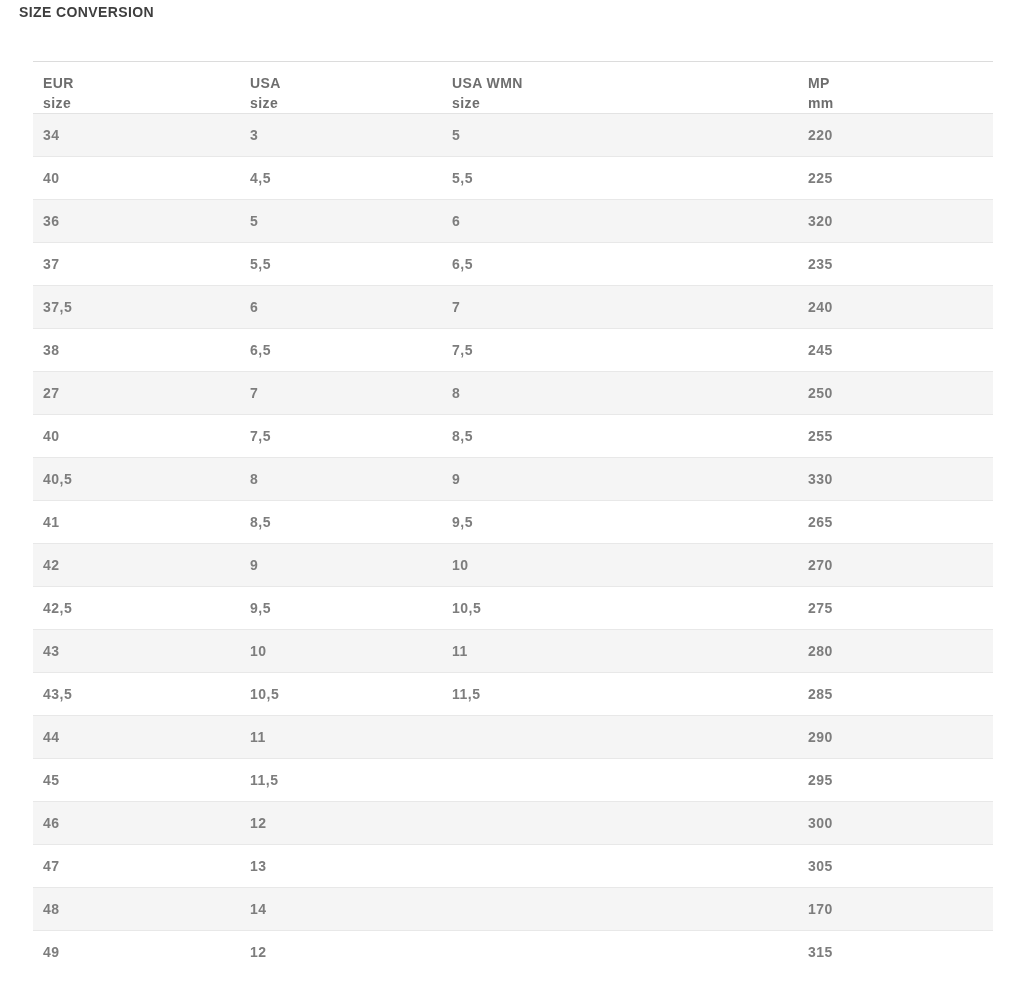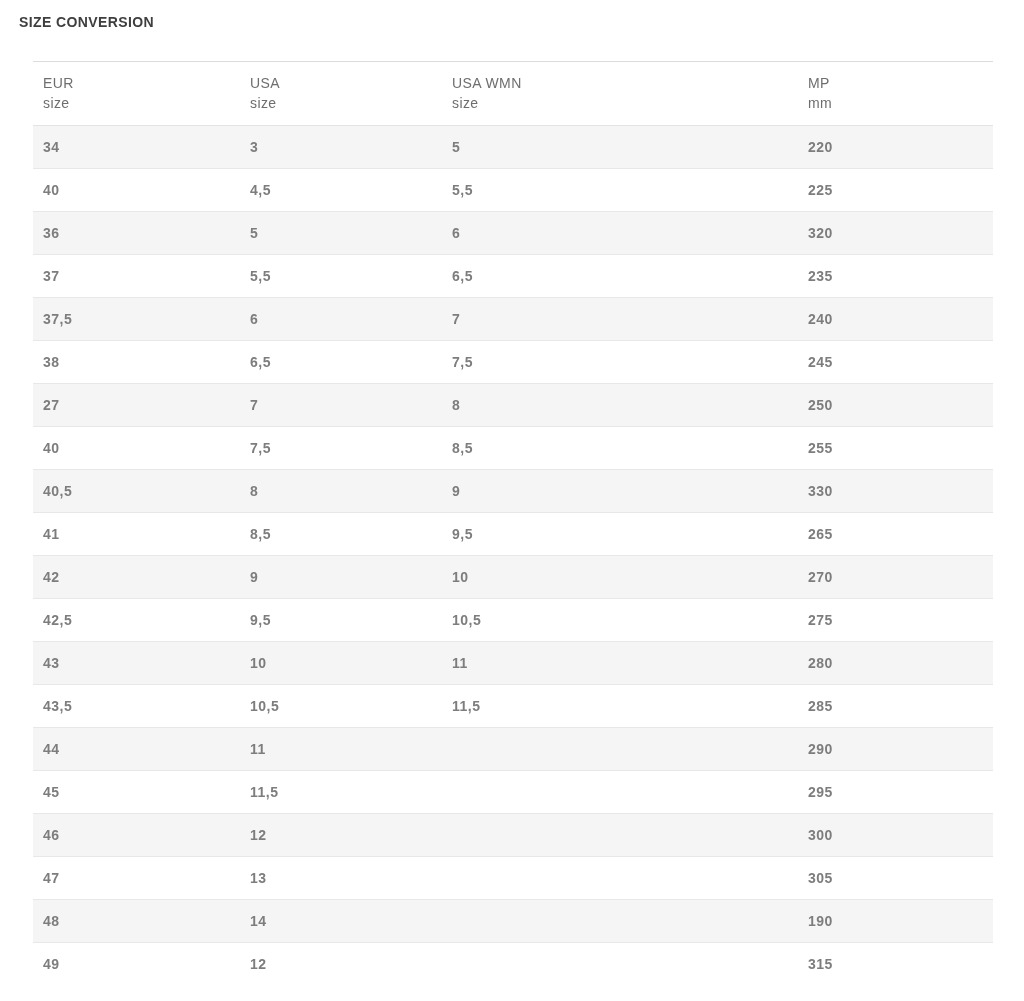--- a/index.html
+++ b/index.html
@@ -10,21 +10,21 @@
     width: 1024px;
     height: 1001px;
     position: relative;
     background: #ffffff;
     overflow: hidden;
     font-family: "Liberation Sans", sans-serif;
   }
   .page-title {
     position: absolute;
     left: 19px;
-    top: 14px;
+    top: 4px;
     margin: 0;
     font-size: 14px;
     font-weight: 700;
     letter-spacing: 0.4px;
     color: #3e3e3e;
   }
   .conv-table {
     position: absolute;
     left: 33px;
     top: 61px;
@@ -34,23 +34,23 @@
   }
   .conv-table col.c1 { width: 207px; }
   .conv-table col.c2 { width: 202px; }
   .conv-table col.c3 { width: 356px; }
   .conv-table col.c4 { width: 195px; }
   .conv-table thead th {
     border-top: 1px solid #dcdcdc;
     border-bottom: 1px solid #e3e3e3;
     text-align: left;
     vertical-align: top;
-    padding: 11px 10px 12px 10px;
+    padding: 11px 10px 0 10px;
     font-size: 14px;
-    font-weight: 400;
+    font-weight: 700;
     letter-spacing: 0.4px;
     color: #6e6e6e;
   }
   .conv-table thead th .hline {
     display: block;
     line-height: 20px;
   }
   .conv-table tbody td {
     height: 42px;
     padding: 0 10px;
@@ -211,21 +211,21 @@
         <tr>
           <td>47</td>
           <td>13</td>
           <td></td>
           <td>305</td>
         </tr>
         <tr>
           <td>48</td>
           <td>14</td>
           <td></td>
-          <td>190</td>
+          <td>170</td>
         </tr>
         <tr>
           <td>49</td>
           <td>12</td>
           <td></td>
           <td>315</td>
         </tr>
       </tbody>
   </table>
 

